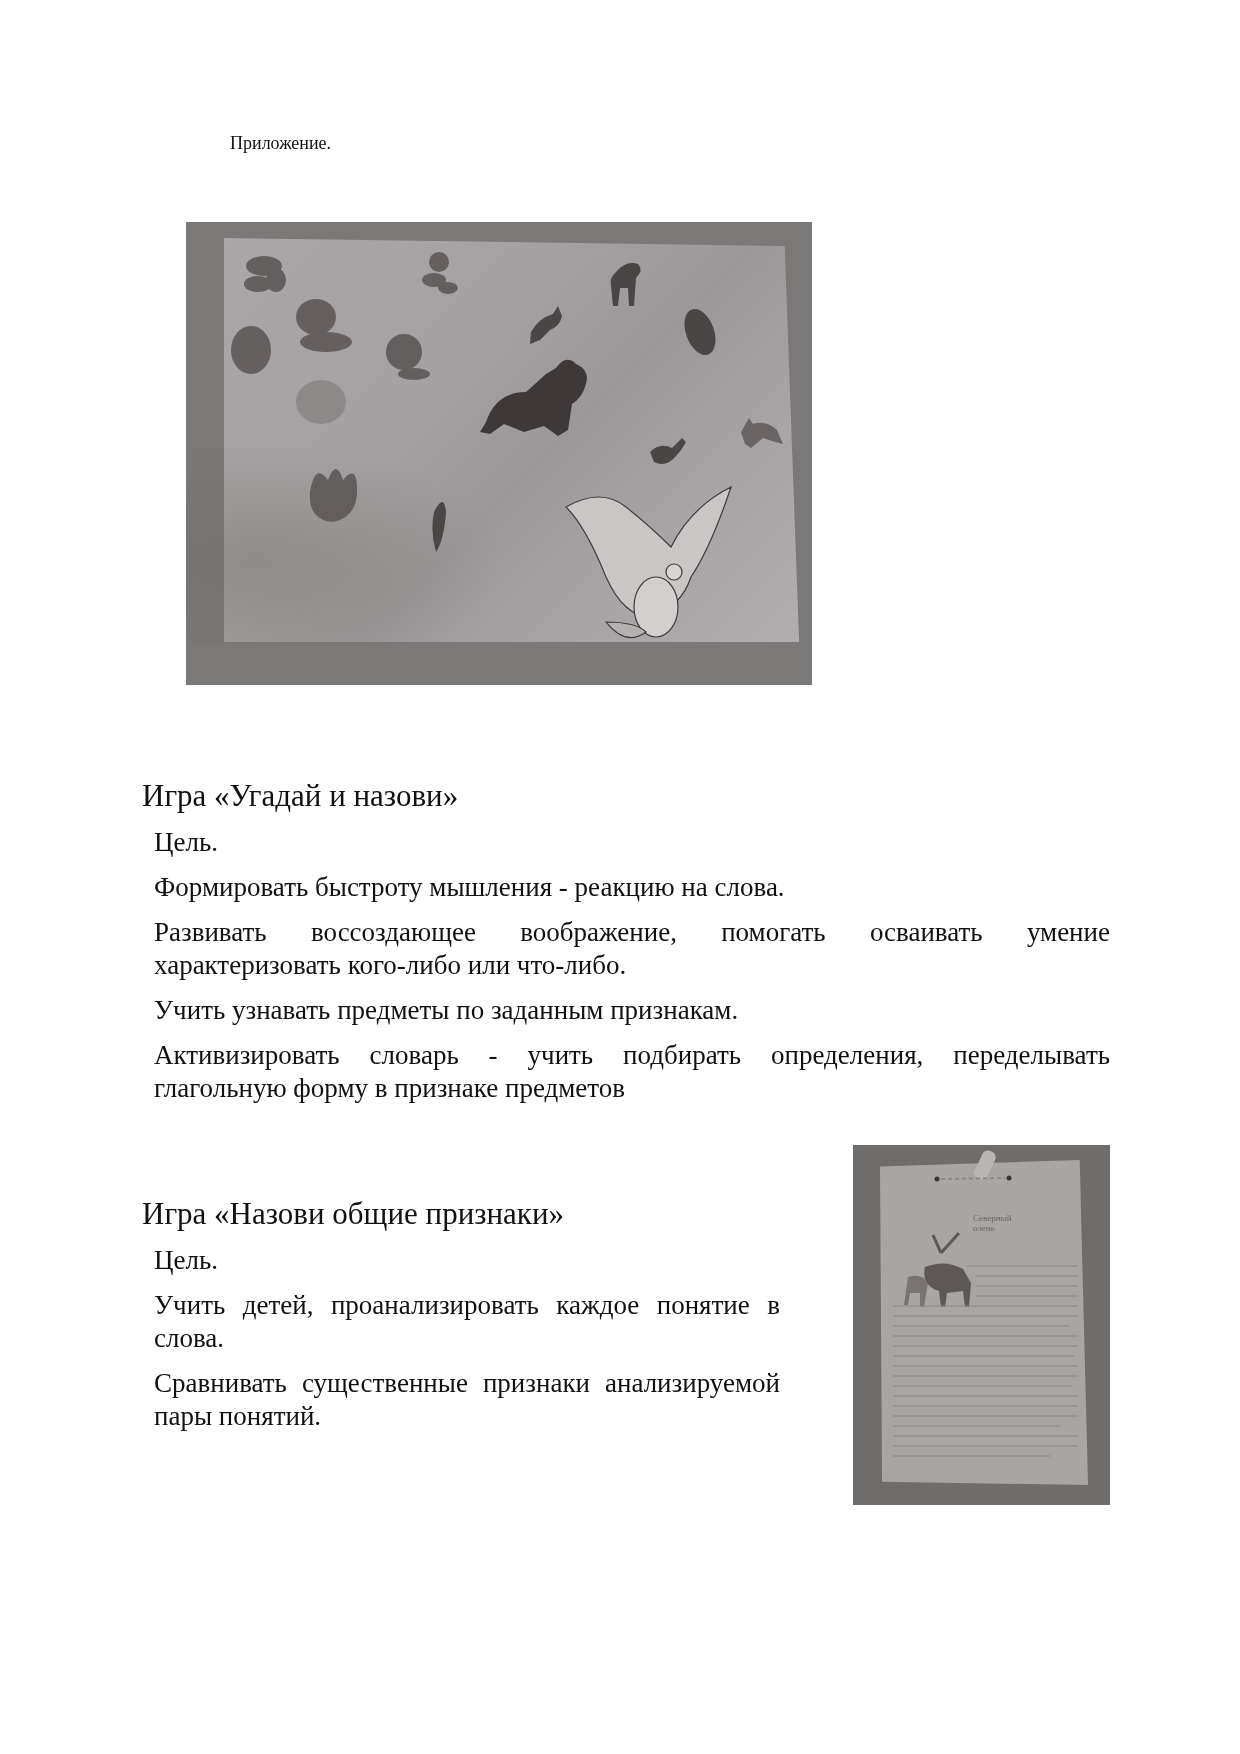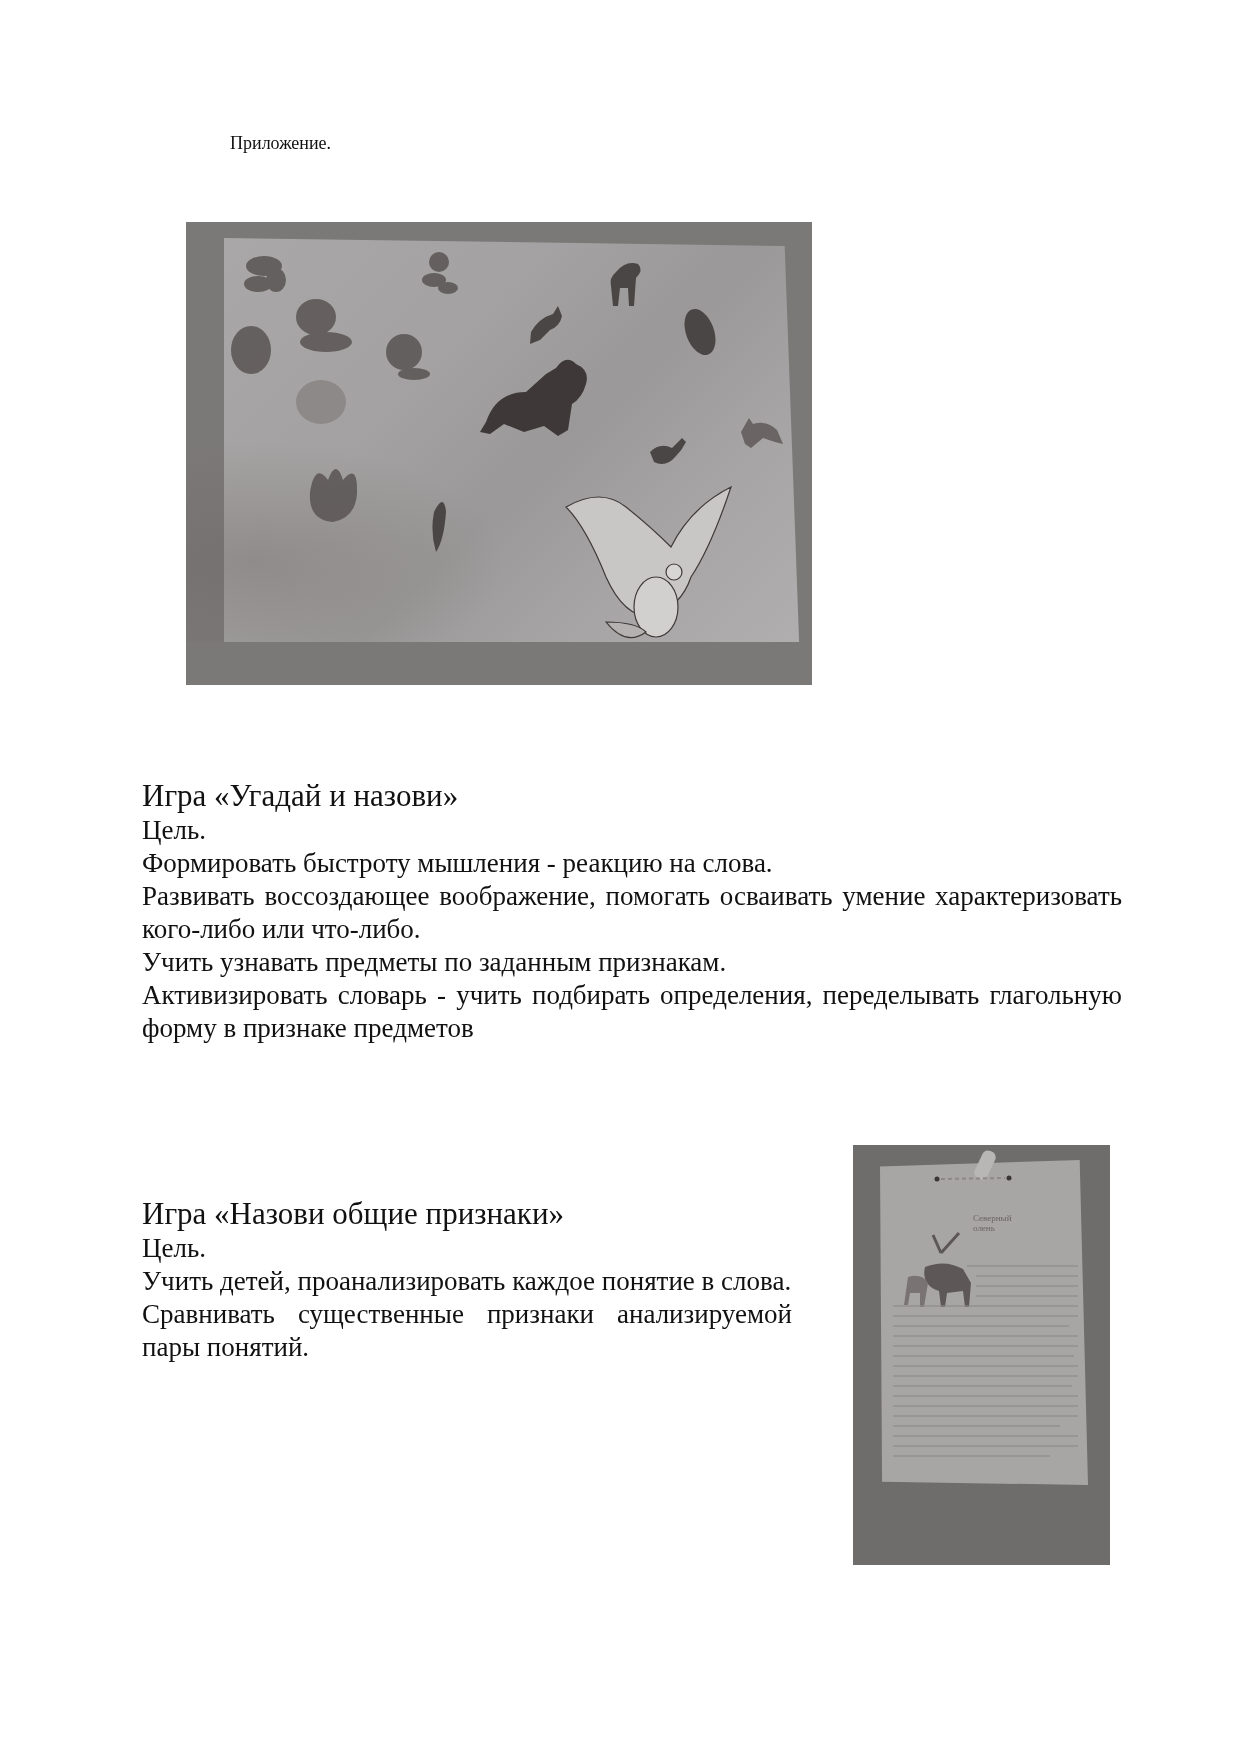--- a/index.html
+++ b/index.html
@@ -12,26 +12,26 @@
   .photo1 .paper { position: absolute; left: 38px; top: 16px; width: 578px; height: 404px;
                    background: linear-gradient(135deg, #a9a7a7 0%, #a3a1a1 35%, #9a9898 55%, #a6a4a4 75%, #b0aeae 100%);
                    clip-path: polygon(0 0, 97% 2%, 99.5% 100%, 0 100%); }
   .photo1 .shade { position: absolute; left: 0; top: 220px; width: 320px; height: 200px;
                    background: radial-gradient(ellipse at 20% 60%, rgba(110,100,100,0.35), rgba(0,0,0,0) 70%); }
   .photo1 svg { position: absolute; left: 0; top: 0; }
 
   .section { left: 142px; }
   .heading { font-size: 31px; line-height: 36px; white-space: nowrap; }
   .body-text { font-size: 27px; line-height: 33px; text-align: justify; }
-  .body-text p { margin: 0; }
+  .body-text p { margin: 12px; }
 
   .sec1 { top: 778px; width: 980px; }
   .sec2 { top: 1196px; width: 650px; }
 
-  .photo2 { left: 853px; top: 1145px; width: 257px; height: 420px; background: #6f6c6c; overflow: hidden; }
+  .photo2 { left: 853px; top: 1145px; width: 257px; height: 360px; background: #6f6c6c; overflow: hidden; }
   .photo2 .paper { position: absolute; left: 27px; top: 15px; width: 208px; height: 325px;
                    background: #a8a6a5; clip-path: polygon(0 2%, 96% 0, 100% 100%, 1% 99%); }
   .photo2 .ribbon { position: absolute; left: 125px; top: 5px; width: 14px; height: 30px; background: #b9b7b6; transform: rotate(25deg); border-radius: 6px; }
   .photo2 .doc-title { position: absolute; left: 120px; top: 68px; width: 55px; font-size: 9px; line-height: 10px; color: #6a6464; font-family: "Liberation Serif", serif; }
   .photo2 .lines { position: absolute; left: 40px; top: 120px; width: 185px; }
   .photo2 .lines div { height: 2px; background: #8e8a8a; margin-bottom: 8px; opacity: 0.6; }
   .photo2 svg { position: absolute; left: 0; top: 0; }
 </style>
 </head>
 <body>

